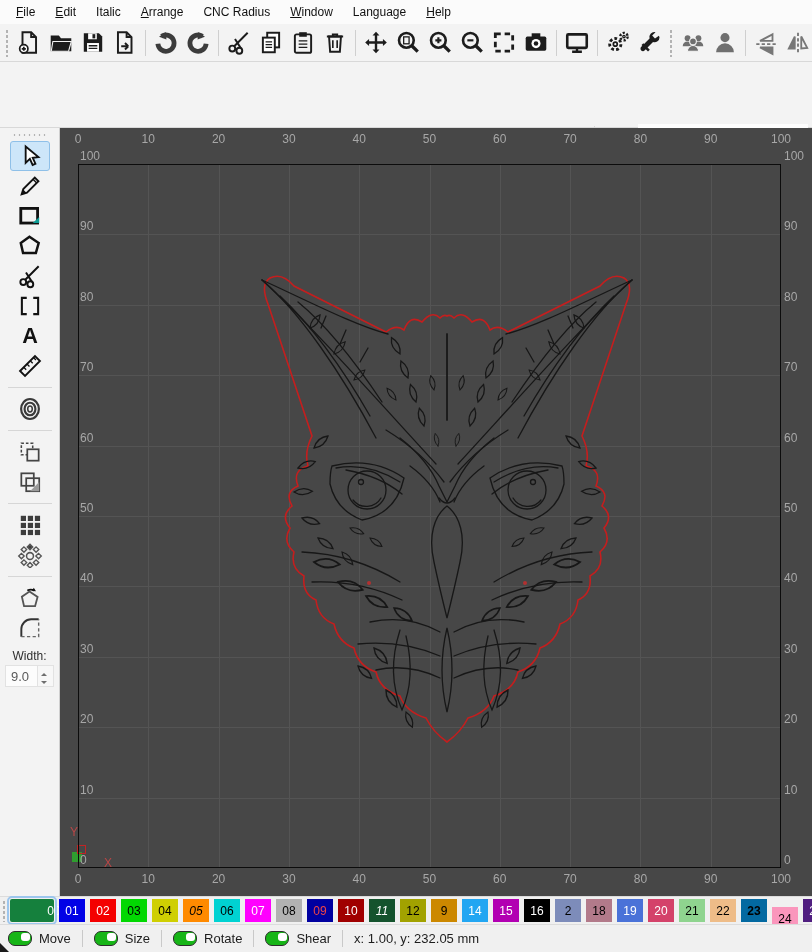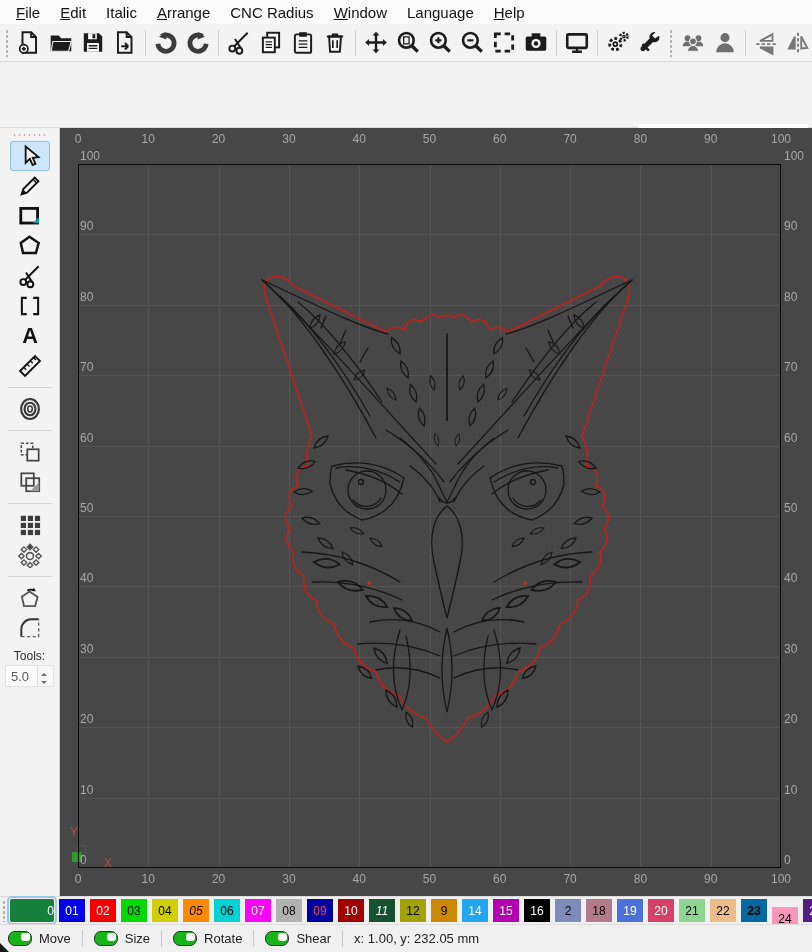--- a/index.html
+++ b/index.html
@@ -1,21 +1,21 @@
 <!DOCTYPE html>
 <html><head>
 <meta charset="utf-8">
 <style>
   html,body{margin:0;padding:0}
   body{width:812px;height:952px;position:relative;overflow:hidden;
        font-family:"Liberation Sans",sans-serif;background:#f0f0f0;
        -webkit-font-smoothing:antialiased}
   
   #menubar{position:absolute;left:0;top:0;width:812px;height:24px;background:#fbfbfb;
-           display:flex;align-items:center;padding-left:6px;box-sizing:border-box;font-size:15px;color:#111}
+           display:flex;align-items:center;padding-left:6px;box-sizing:border-box;font-size:12px;color:#111}
   .menu-item{padding:3px 10px;cursor:default}
   .menu-item u{text-decoration:underline}
   
   #toolbar{position:absolute;left:0;top:24px;width:812px;height:38px;background:#f3f3f3;
            border-bottom:1px solid #d8d8d8;display:flex;align-items:center;padding-left:2px;box-sizing:border-box}
   .tbtn{width:30px;height:30px;border:none;background:transparent;padding:2px;margin:0 1px;display:flex;
         align-items:center;justify-content:center}
   .sep{width:1px;height:26px;background:#cfcfcf;margin:0 4px;flex:none}
   .grip-v{width:5px;height:28px;margin:0 3px;flex:none;
         background-image:radial-gradient(#b3b3b3 1px,transparent 1.2px);background-size:4px 5px}
@@ -506,23 +506,23 @@
         <path d="M9.5 5a7.5 7.5 0 0 1 6.5 0" fill="none" stroke="#111" stroke-width="1.6"></path>
         <path d="M15.5 2.6l2 3.1-3.6-.2z" fill="#111"></path>
       </svg>
     </button>
     <button class="sbtn">
       <svg viewBox="0 0 24 24" width="26" height="26">
         <path d="M4 20v-7a9 9 0 0 1 9-9h7" fill="none" stroke="#333" stroke-width="1.8"></path>
         <path d="M4 20h16V4" fill="none" stroke="#666" stroke-width="1.3" stroke-dasharray="3 2.2"></path>
       </svg>
     </button>
-    <div id="radius-label">Tools:</div>
+    <div id="radius-label">Width:</div>
     <span class="field small" id="radius-field">
-      <span class="val" style="width:26px">5.0</span>
+      <span class="val" style="width:26px">9.0</span>
       <span class="spin">
         <i></i>
         <i class="d"></i>
       </span>
     </span>
   </div>
 
 <div id="canvas">
 
   <div class="origin-green"></div>

